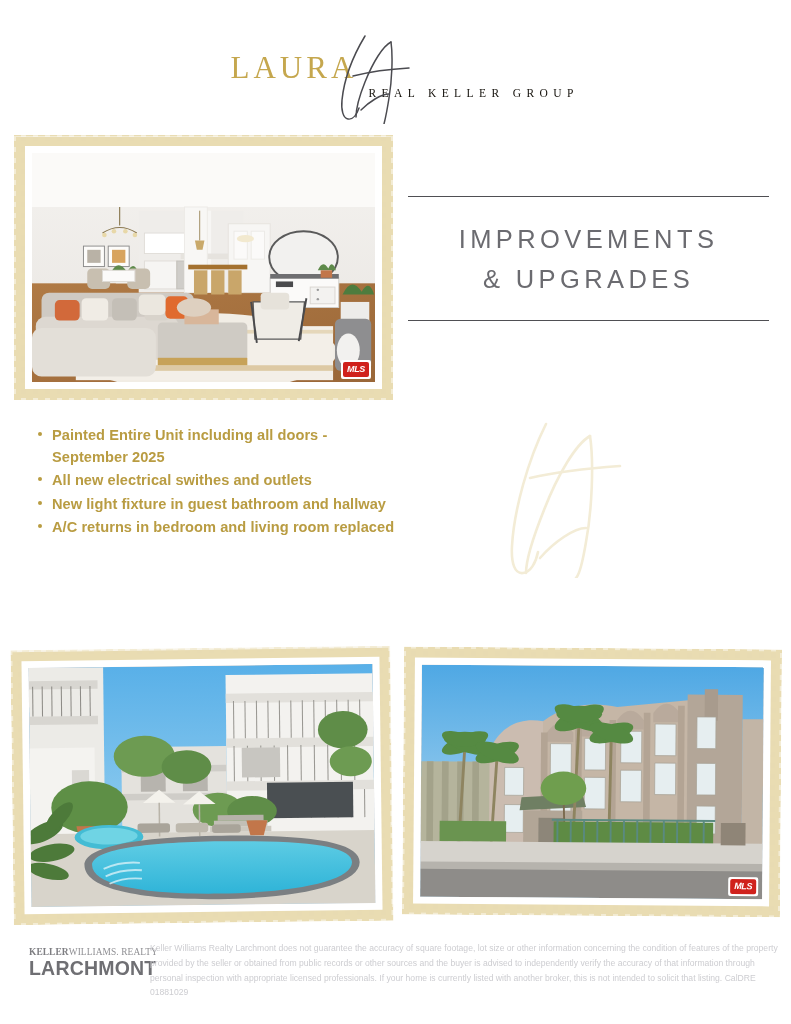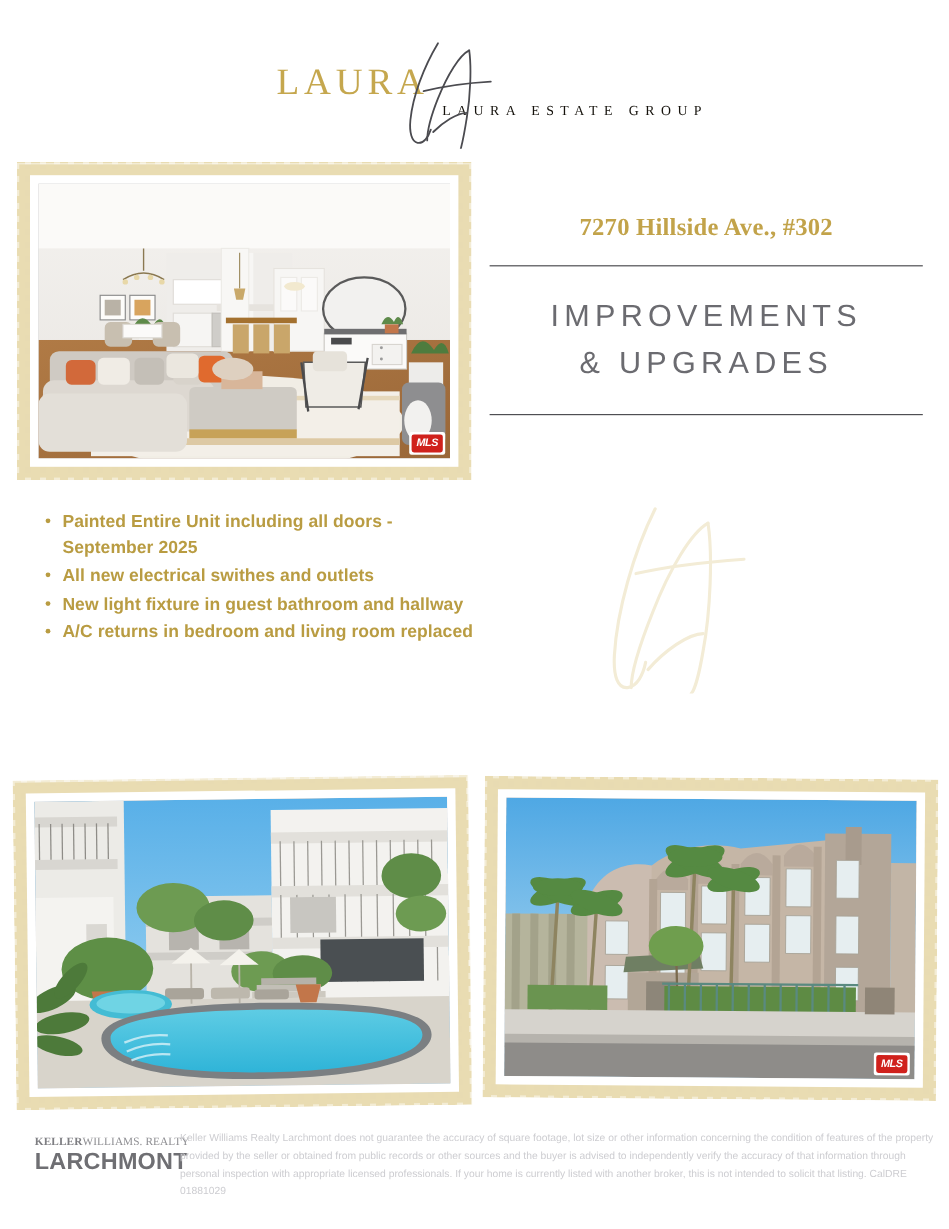--- a/index.html
+++ b/index.html
@@ -262,21 +262,21 @@
     color: #cdcdd1;
     text-align: left;
   }
 </style>
 </head>
 <body>
 
 <div class="brand-header">
   <div class="brand-inner">
     <div class="brand-laura">LAURA</div>
-    <div class="brand-sub">LAURA ESTATE GROUP</div>
+    <div class="brand-sub">REAL KELLER GROUP</div>
     <svg class="brand-monogram" viewBox="0 0 96 92">
       <g fill="none" stroke="#4b4b50" stroke-width="1.5" stroke-linecap="round" stroke-linejoin="round">
         <path d="M36 4 C24 24, 15 48, 13 68 C12 78, 14 86, 19 87 C24 88, 28 82, 30 76"></path>
         <path d="M62 10 C54 14, 44 30, 36 50 C30 65, 27 78, 27 85"></path>
         <path d="M62 10 C64 24, 63 48, 60 66 C58 79, 56 88, 55 92"></path>
         <path d="M24 44 C40 40, 62 37, 80 36"></path>
         <path d="M60 62 C52 62, 40 70, 32 78"></path>
       </g>
     </svg>
   </div>
@@ -384,21 +384,20 @@
         <ellipse cx="332" cy="212" rx="12" ry="18" fill="#f2f1ef"></ellipse>
       </svg>
       <div class="mls-badge">
         <div class="mls-badge-inner">MLS</div>
       </div>
     </div>
   </div>
 </div>
 
 <div class="title-block">
-  <div class="address-line">7270 Hillside Ave., #302</div>
   <div class="rule rule-top"></div>
   <div class="headline">
     <span>IMPROVEMENTS</span>
     <span class="headline-l2">&amp; UPGRADES</span>
   </div>
   <div class="rule rule-bottom"></div>
 </div>
 
 <ul class="improvements">
   <li>Painted Entire Unit including all doors - September 2025</li>

